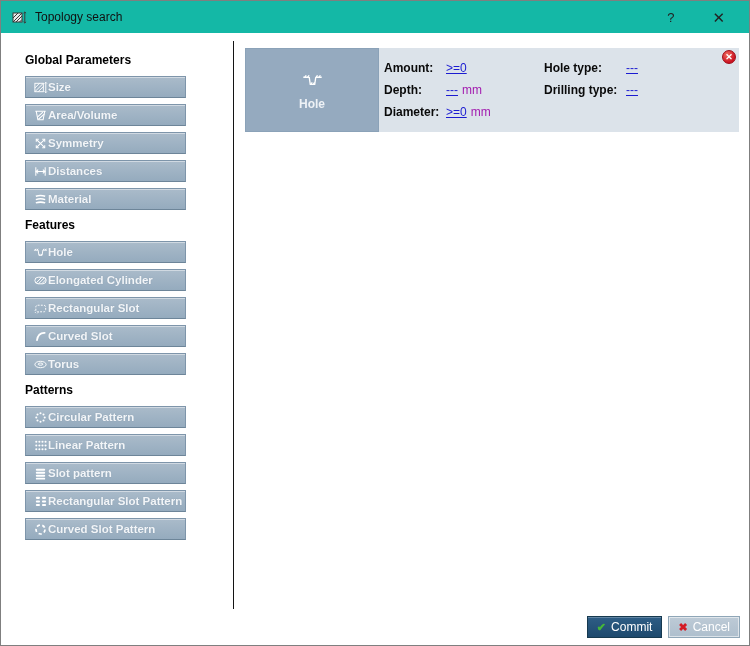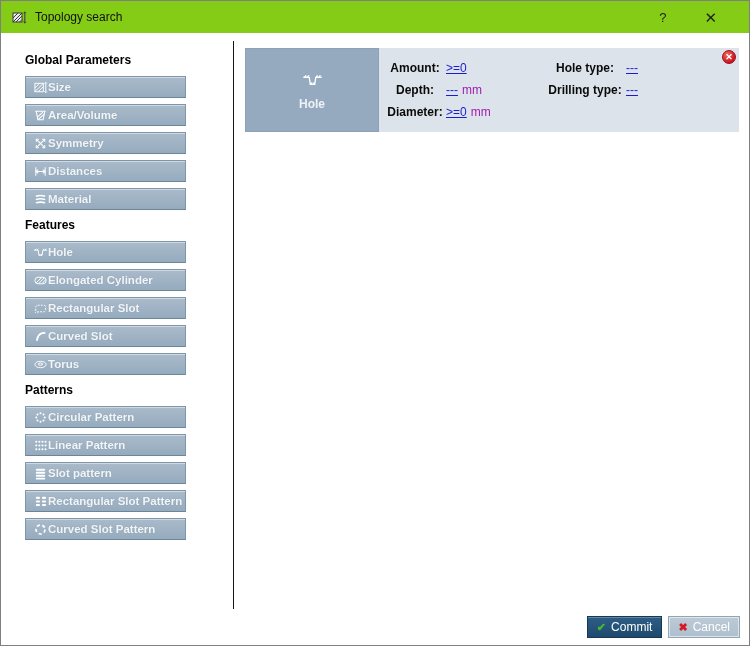--- a/index.html
+++ b/index.html
@@ -1,20 +1,20 @@
 <!DOCTYPE html>
 <html><head>
 <meta charset="utf-8">
 <style>
   html,body{margin:0;padding:0;background:#fff;}
   body{width:750px;height:646px;font-family:"Liberation Sans",sans-serif;-webkit-font-smoothing:antialiased;}
   .window{position:relative;width:750px;height:646px;box-sizing:border-box;border:1px solid #7f7f7f;background:#fff;overflow:hidden;}
 
   
-  .titlebar{height:32px;display:flex;align-items:center;padding:0 28px 0 10px;background:#84cc16;}
+  .titlebar{height:32px;display:flex;align-items:center;padding:0 20px 0 10px;background:#14b8a6;}
   .titlebar .app-icon{width:17px;height:17px;margin-right:7px;display:inline-flex;}
   .titlebar .title{font-size:12px;color:#111;}
   .titlebar .tb-btns{margin-left:auto;display:flex;align-items:center;gap:30px;}
   .tb-btn{font-size:13px;color:#222;cursor:default;line-height:1;padding:2px 4px;}
   .tb-btn.close{font-size:15px;}
 
   
   .content{display:flex;height:614px;}
   .sidebar{width:233px;box-sizing:border-box;margin-top:8px;height:568px;border-right:1px solid #141414;padding:6px 16px 0 24px;}
   .section-heading{font-size:12px;font-weight:bold;color:#000;margin:8px 0 9px 0;}
@@ -28,21 +28,21 @@
   .main{flex:1;padding:15px 10px 0 11px;}
 
   
   .card{position:relative;display:flex;height:84px;background:#dce3ea;}
   .card-header{width:134px;flex:0 0 auto;background:#95aabf;border:1px solid #8ba2b8;box-sizing:border-box;
                display:flex;flex-direction:column;align-items:center;justify-content:center;gap:6px;}
   .card-header .htxt{color:#eef2f6;font-size:12px;font-weight:bold;}
   .card-body{flex:1;display:flex;padding:13px 0 0 5px;box-sizing:border-box;}
   .fcol{display:flex;flex-direction:column;}
   .fcol.c1{width:160px;flex:0 0 auto;}
-  .frow{display:flex;align-items:baseline;margin-bottom:8px;line-height:14px;text-align:center;}
+  .frow{display:flex;align-items:baseline;margin-bottom:8px;line-height:14px;}
   .flabel{font-size:12px;font-weight:bold;color:#0a0a0a;width:62px;flex:0 0 auto;}
   .fcol.c2 .flabel{width:82px;}
   .fvalue{font-size:12px;color:#1b1bd1;text-decoration:underline;cursor:pointer;}
   .funit{font-size:12px;color:#a21caf;margin-left:4px;}
   .remove-btn{position:absolute;top:2px;right:3px;width:14px;height:14px;border-radius:50%;
               background:radial-gradient(circle at 35% 30%,#ef6a5e,#cc1322 70%);border:1px solid #9e0e18;box-sizing:border-box;
               color:#fff;font-size:9px;font-weight:bold;display:flex;align-items:center;justify-content:center;cursor:pointer;line-height:1;}
 
   
   .footer{position:absolute;right:9px;bottom:7px;display:flex;gap:6px;}

